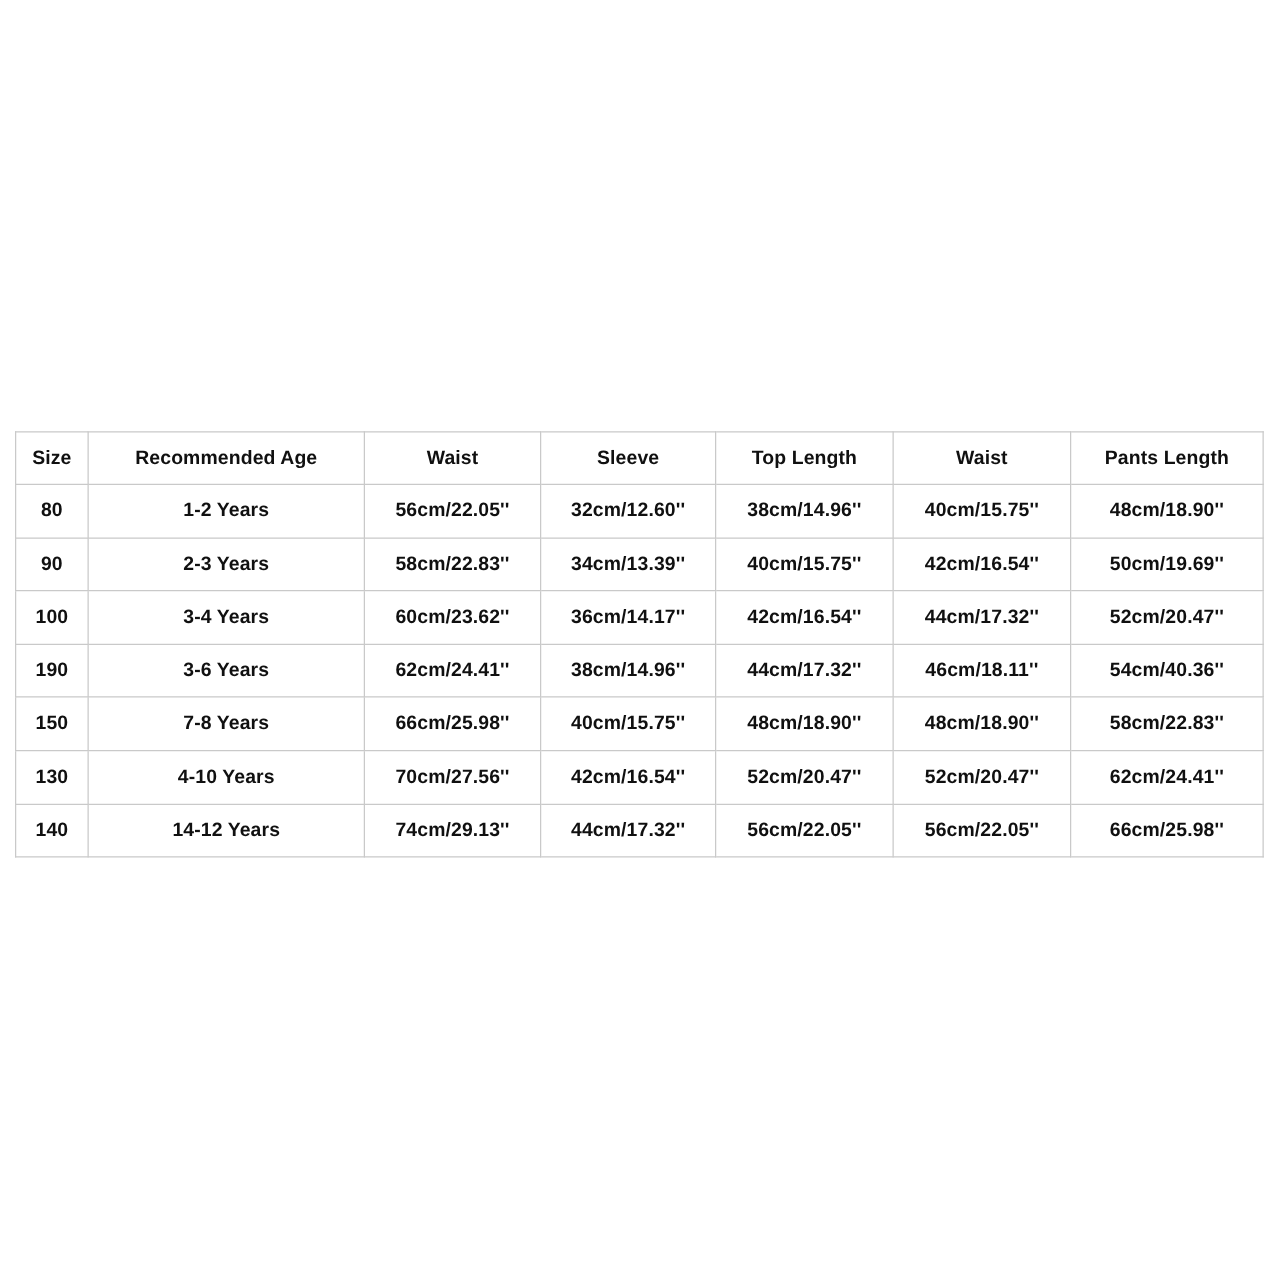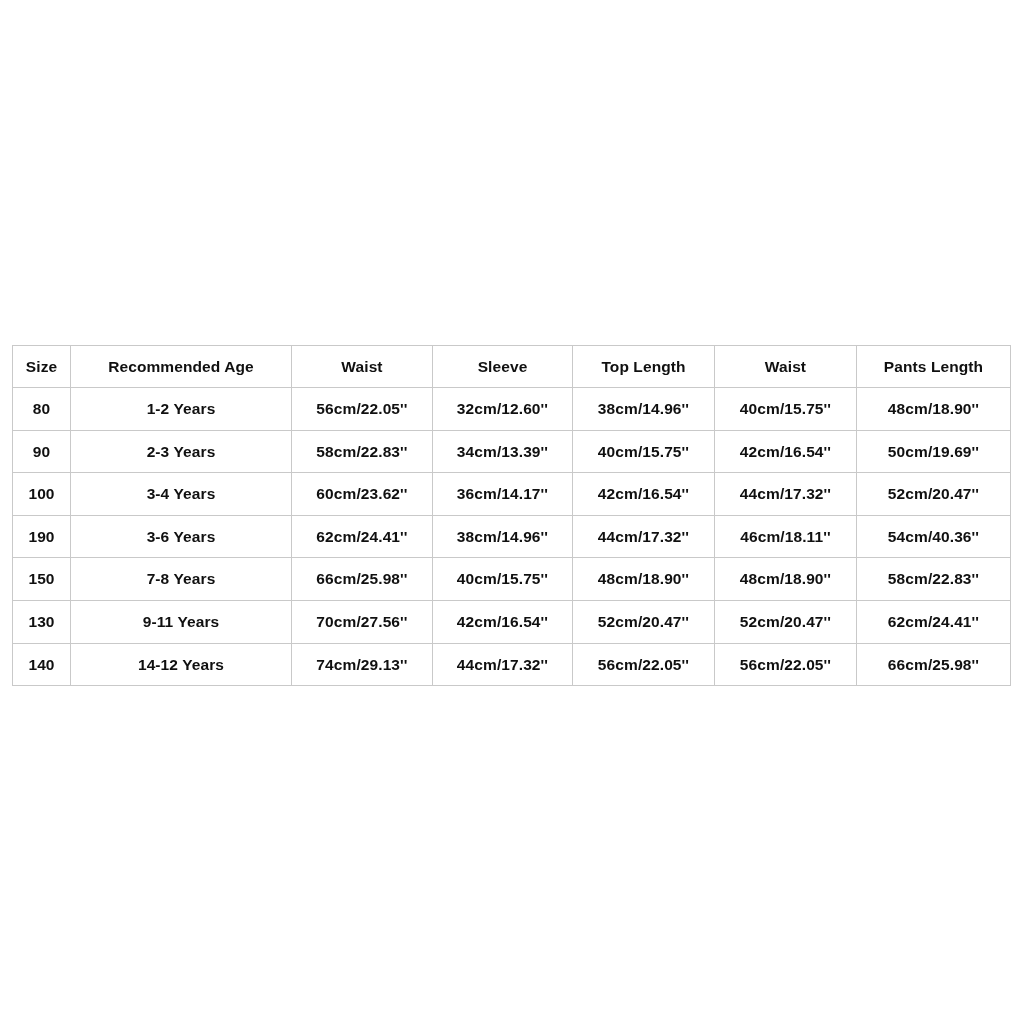--- a/index.html
+++ b/index.html
@@ -137,21 +137,21 @@
           <td>150</td>
           <td>7-8 Years</td>
           <td>66cm/25.98''</td>
           <td>40cm/15.75''</td>
           <td>48cm/18.90''</td>
           <td>48cm/18.90''</td>
           <td>58cm/22.83''</td>
         </tr>
         <tr>
           <td>130</td>
-          <td>9-11 Years</td>
+          <td>4-10 Years</td>
           <td>70cm/27.56''</td>
           <td>42cm/16.54''</td>
           <td>52cm/20.47''</td>
           <td>52cm/20.47''</td>
           <td>62cm/24.41''</td>
         </tr>
         <tr>
           <td>140</td>
           <td>14-12 Years</td>
           <td>74cm/29.13''</td>

